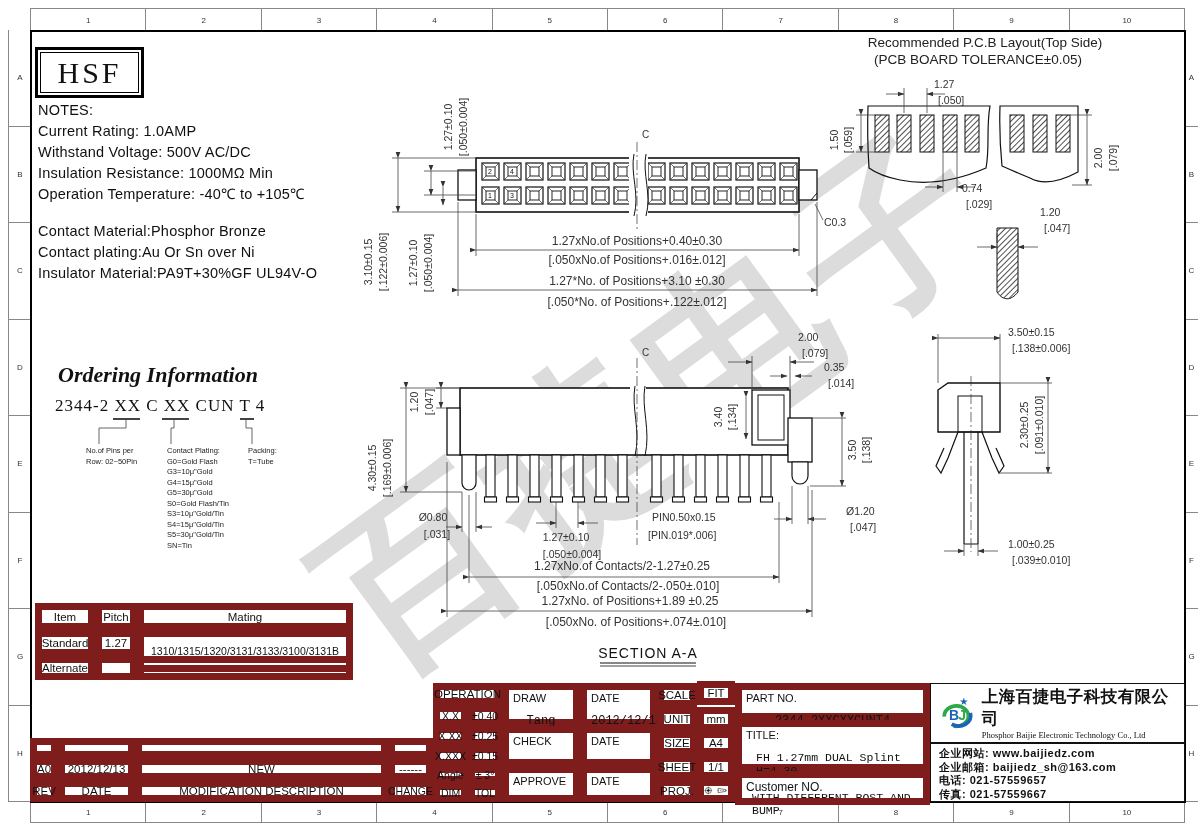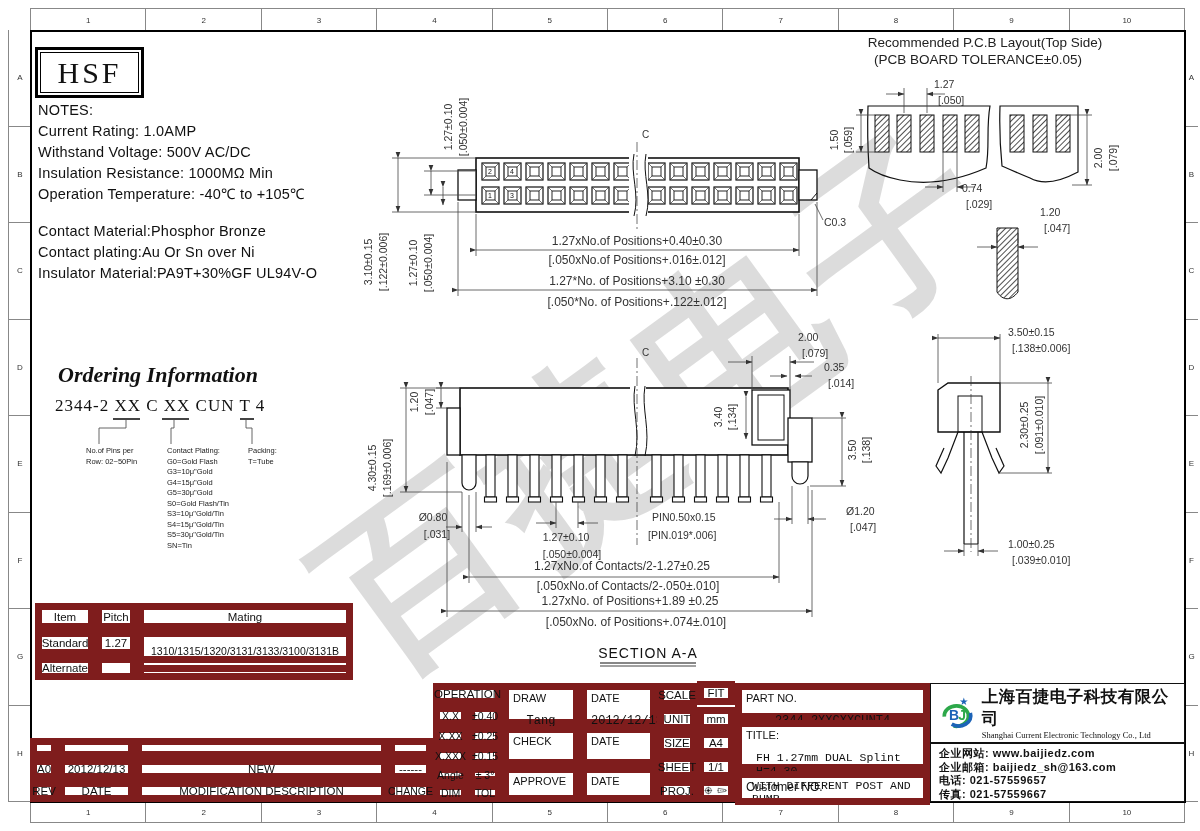--- a/index.html
+++ b/index.html
@@ -227,40 +227,40 @@
       <circle cx="8" cy="8" r="2.2" fill="#111"></circle>
       <path d="M26 4 L40 6.5 V9.5 L26 12 Z" fill="none" stroke="#111" stroke-width="1"></path>
       <line x1="24" y1="8" x2="42" y2="8" stroke="#111" stroke-width="0.7" stroke-dasharray="3 2"></line>
     </svg>
   </div>
 
   <div class="cell lblcell" style="left:735px;top:683px;width:195px;height:37px;">
     <span class="sub">PART NO.</span>
     <span class="cval" style="margin:14px auto 0;">2344-2XXCXXCUNT4</span>
   </div>
-  <div class="cell lblcell" style="left:735px;top:720px;width:195px;height:51px;flex-direction:column;">
+  <div class="cell lblcell" style="left:735px;top:720px;width:195px;height:51px;flex-direction:column;gap:12px;">
     <span class="sub">TITLE:</span>
     <span class="mono" style="margin:14px 0 0 10px;font-size:11.5px;">FH 1.27mm  DUAL Splint H=4.30</span>
     <span class="mono" style="margin:2px 0 0 6px;font-size:11.5px;">WITH DIFFERENT POST AND BUMP</span>
   </div>
   <div class="cell lblcell" style="left:735px;top:771px;width:195px;height:31px;">
     <span class="sub" style="font-size:12px;">Customer NO.</span>
   </div>
 
   <div class="co-top">
     <svg width="44" height="40" viewBox="0 0 46 40">
       <text x="26" y="11" font-size="11" fill="#1c63b7">★</text>
       <path d="M10 24 a13 11 0 1 1 10 10" stroke="#2da84a" stroke-width="4" fill="none"></path>
       <path d="M38 20 a13 11 0 0 1 -20 12" stroke="#1c63b7" stroke-width="4" fill="none"></path>
       <text x="15" y="28" font-size="15" font-weight="bold" fill="#1c63b7" font-family="Liberation Sans,sans-serif">B</text>
       <text x="25" y="28" font-size="15" font-weight="bold" fill="#2da84a" font-family="Liberation Sans,sans-serif">J</text>
     </svg>
     <div class="co-names">
       <span class="co-cn">上海百捷电子科技有限公司</span>
-      <span class="co-en">Shanghai Current Electronic Technology Co., Ltd</span>
+      <span class="co-en">Phosphor Baijie Electronic Technology Co., Ltd</span>
     </div>
   </div>
   <div class="co-bot">
     <div>企业网站: www.baijiedz.com</div>
     <div>企业邮箱: baijiedz_sh@163.com</div>
     <div>电话: 021-57559657</div>
     <div>传真: 021-57559667</div>
   </div>
 
   <svg class="art" width="1200" height="831" viewBox="0 0 1200 831" font-family="Liberation Sans,sans-serif">

